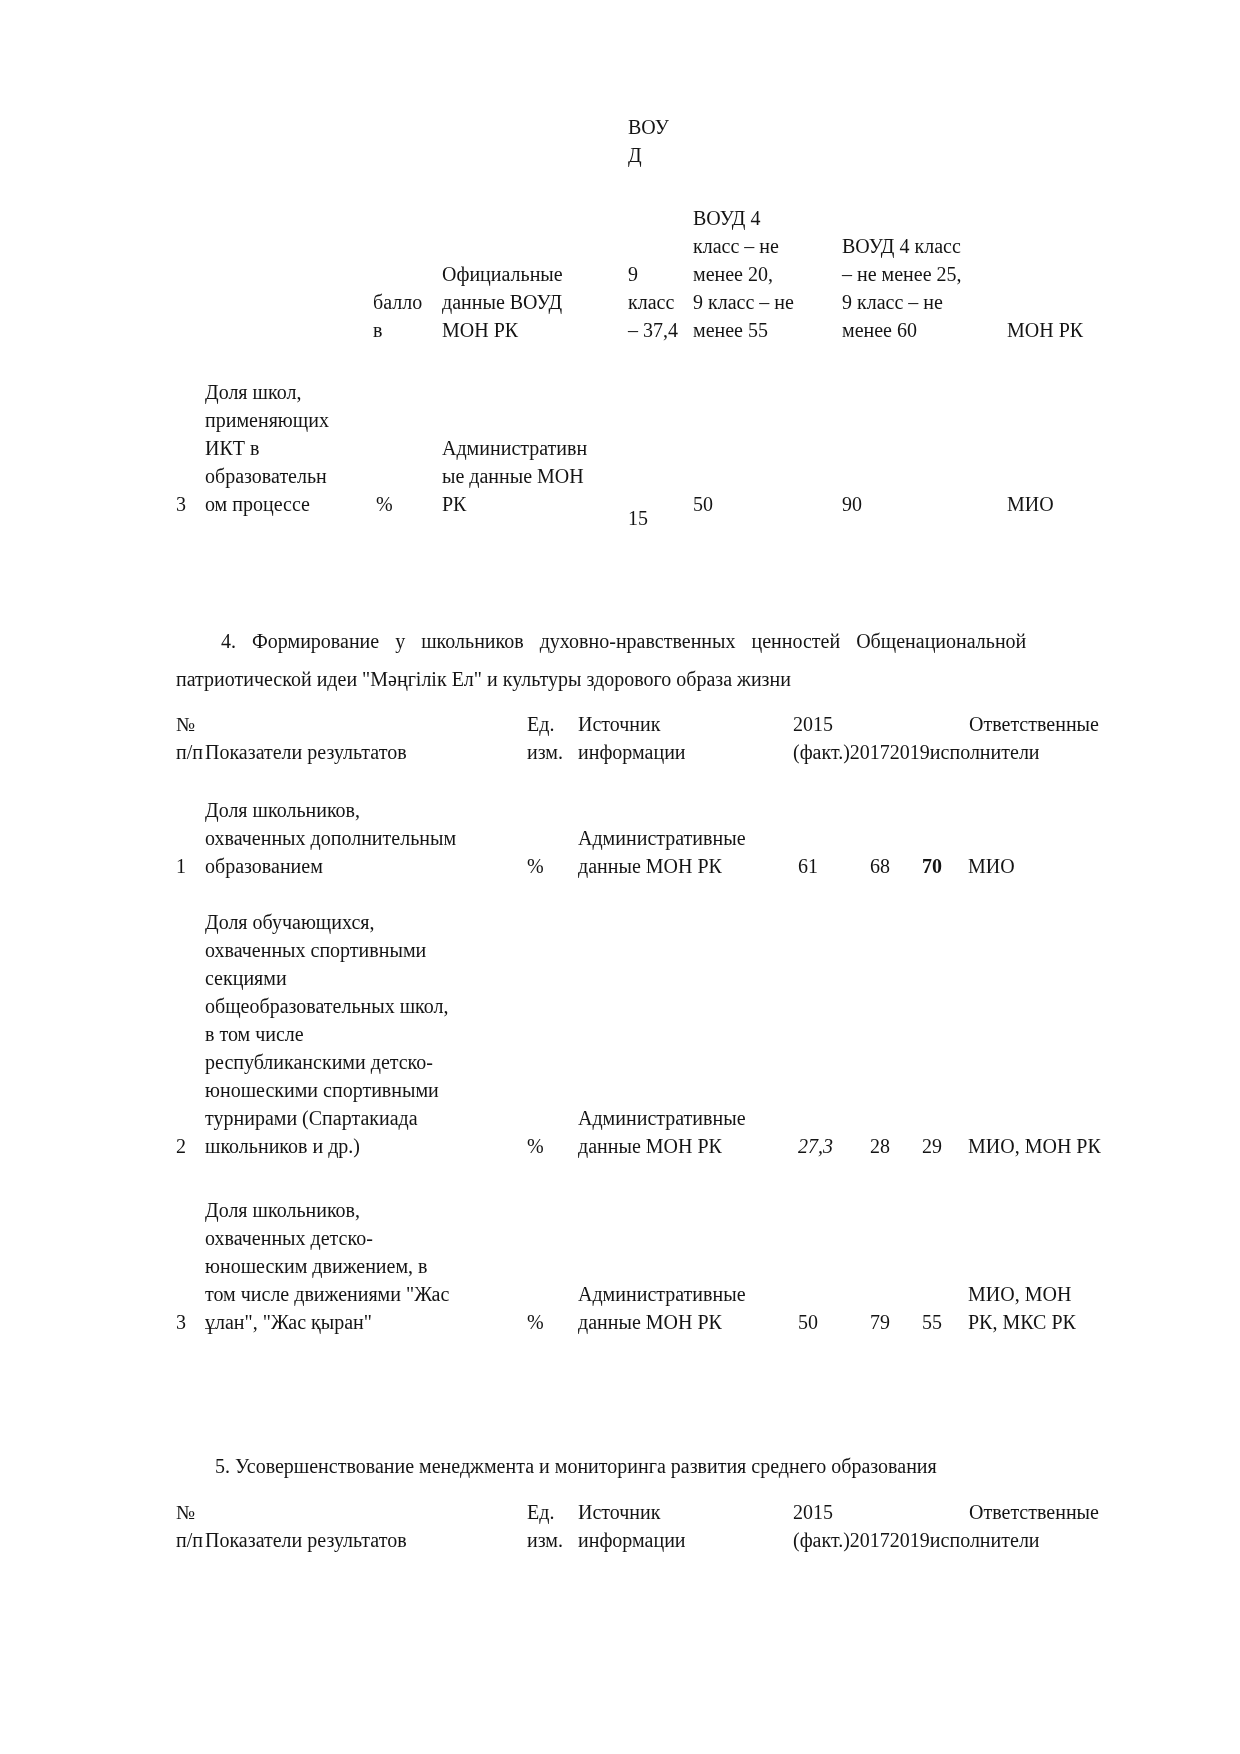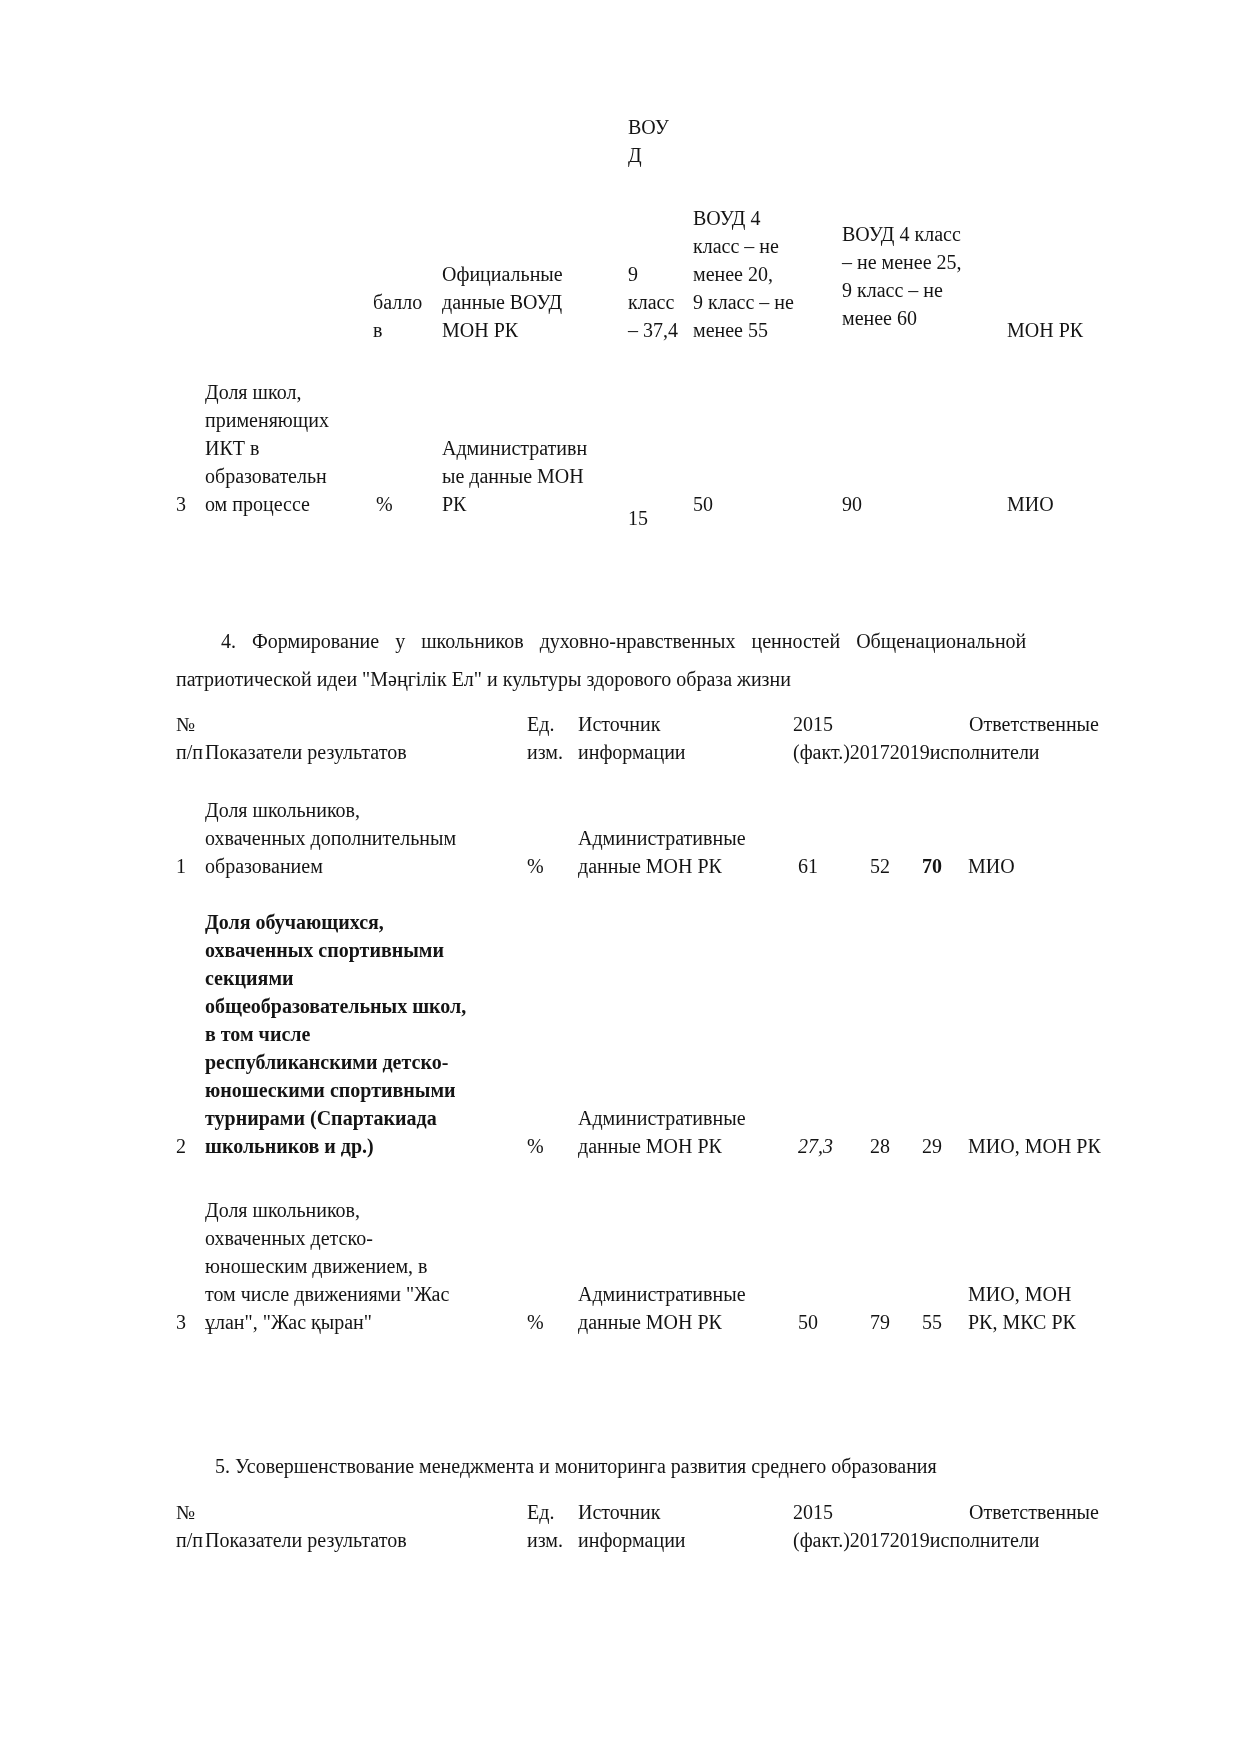--- a/index.html
+++ b/index.html
@@ -51,21 +51,21 @@
     </div>
 
     <div class="cell" style="left:693px; top:204px;">
       <div>ВОУД 4</div>
       <div>класс – не</div>
       <div>менее 20,</div>
       <div>9 класс – не</div>
       <div>менее 55</div>
     </div>
 
-    <div class="cell" style="left:842px; top:220px;">
+    <div class="cell" style="left:842px; top:232px;">
       <div>ВОУД 4 класс</div>
       <div>– не менее 25,</div>
       <div>9 класс – не</div>
       <div>менее 60</div>
     </div>
 
     <div class="cell" style="left:1007px; top:316px;">МОН РК</div>
 
     <div class="cell" style="left:176px; top:490px;">3</div>
 
@@ -119,26 +119,26 @@
       <div>Доля школьников,</div>
       <div>охваченных дополнительным</div>
       <div>образованием</div>
     </div>
     <div class="cell" style="left:527px; top:852px;">%</div>
     <div class="cell" style="left:578px; top:824px;">
       <div>Административные</div>
       <div>данные МОН РК</div>
     </div>
     <div class="cell" style="left:798px; top:852px;">61</div>
-    <div class="cell" style="left:870px; top:852px;">52</div>
+    <div class="cell" style="left:870px; top:852px;">68</div>
     <div class="cell" style="left:922px; top:852px;font-weight:bold;">70</div>
     <div class="cell" style="left:968px; top:852px;">МИО</div>
 
     <div class="cell" style="left:176px; top:1132px;">2</div>
-    <div class="cell" style="left:205px; top:908px;font-weight:bold;">
+    <div class="cell" style="left:205px; top:908px;">
       <div>Доля обучающихся,</div>
       <div>охваченных спортивными</div>
       <div>секциями</div>
       <div>общеобразовательных школ,</div>
       <div>в том числе</div>
       <div>республиканскими детско-</div>
       <div>юношескими спортивными</div>
       <div>турнирами (Спартакиада</div>
       <div>школьников и др.)</div>
     </div>

